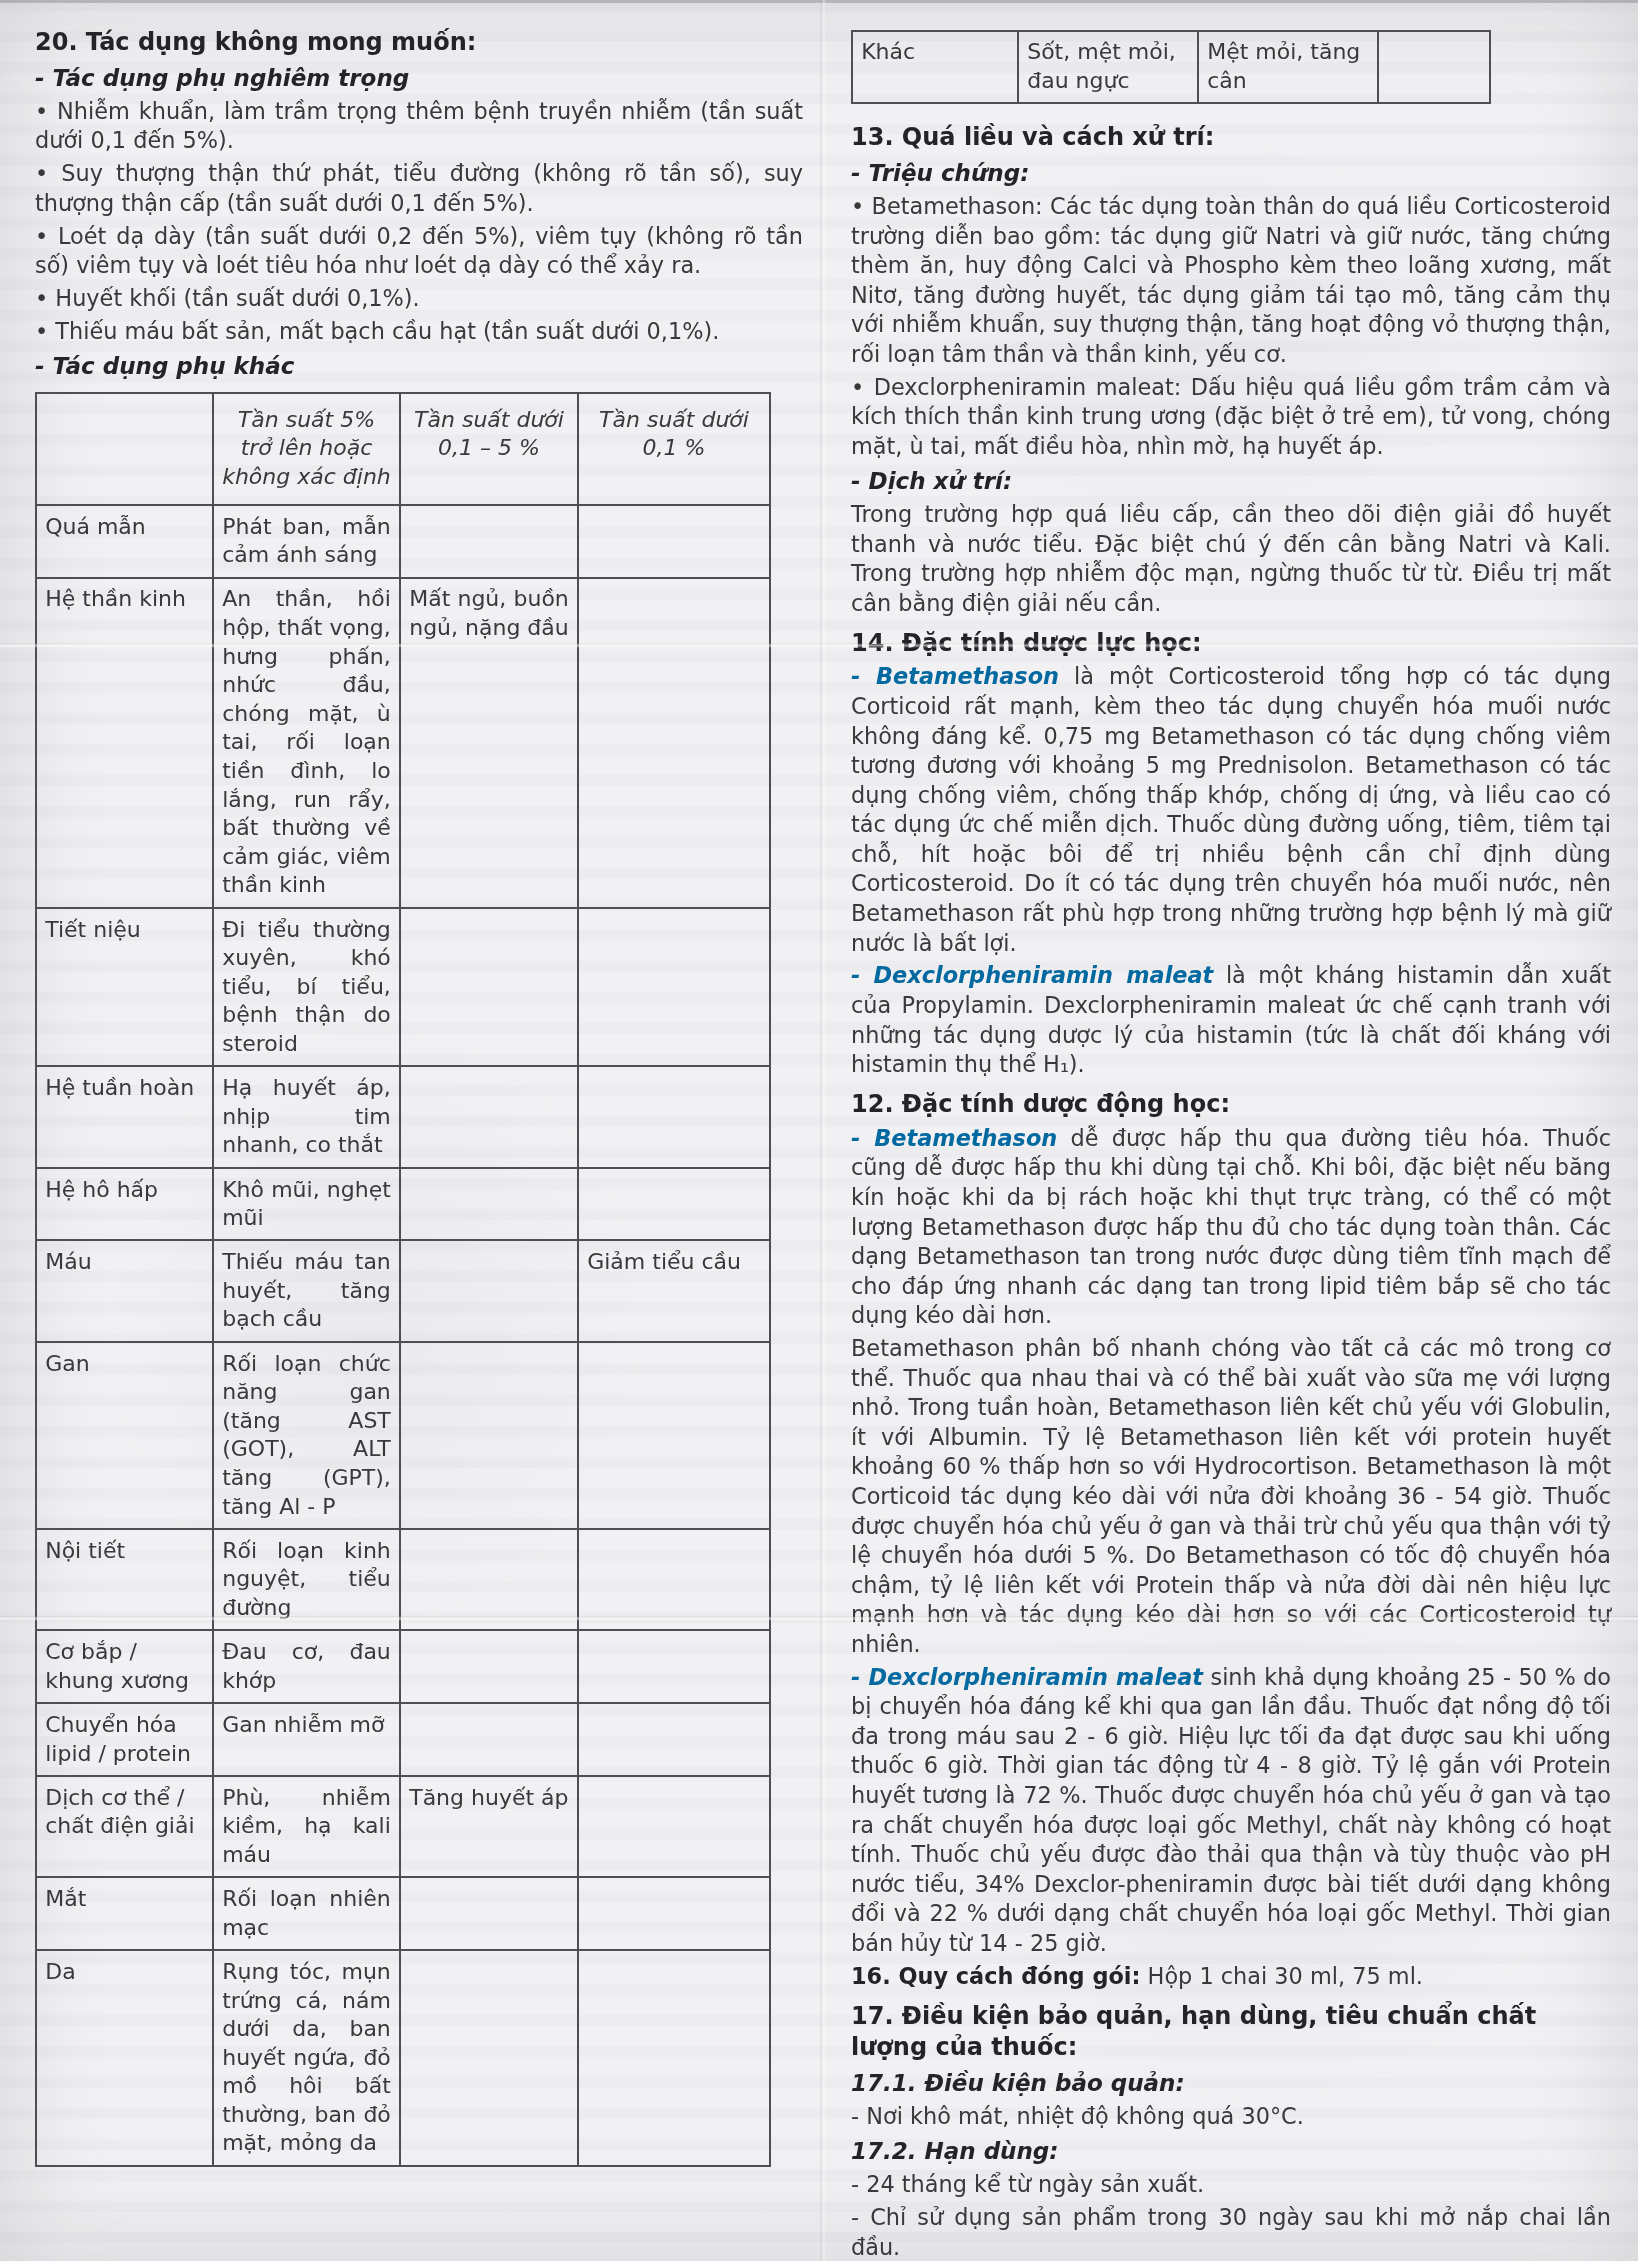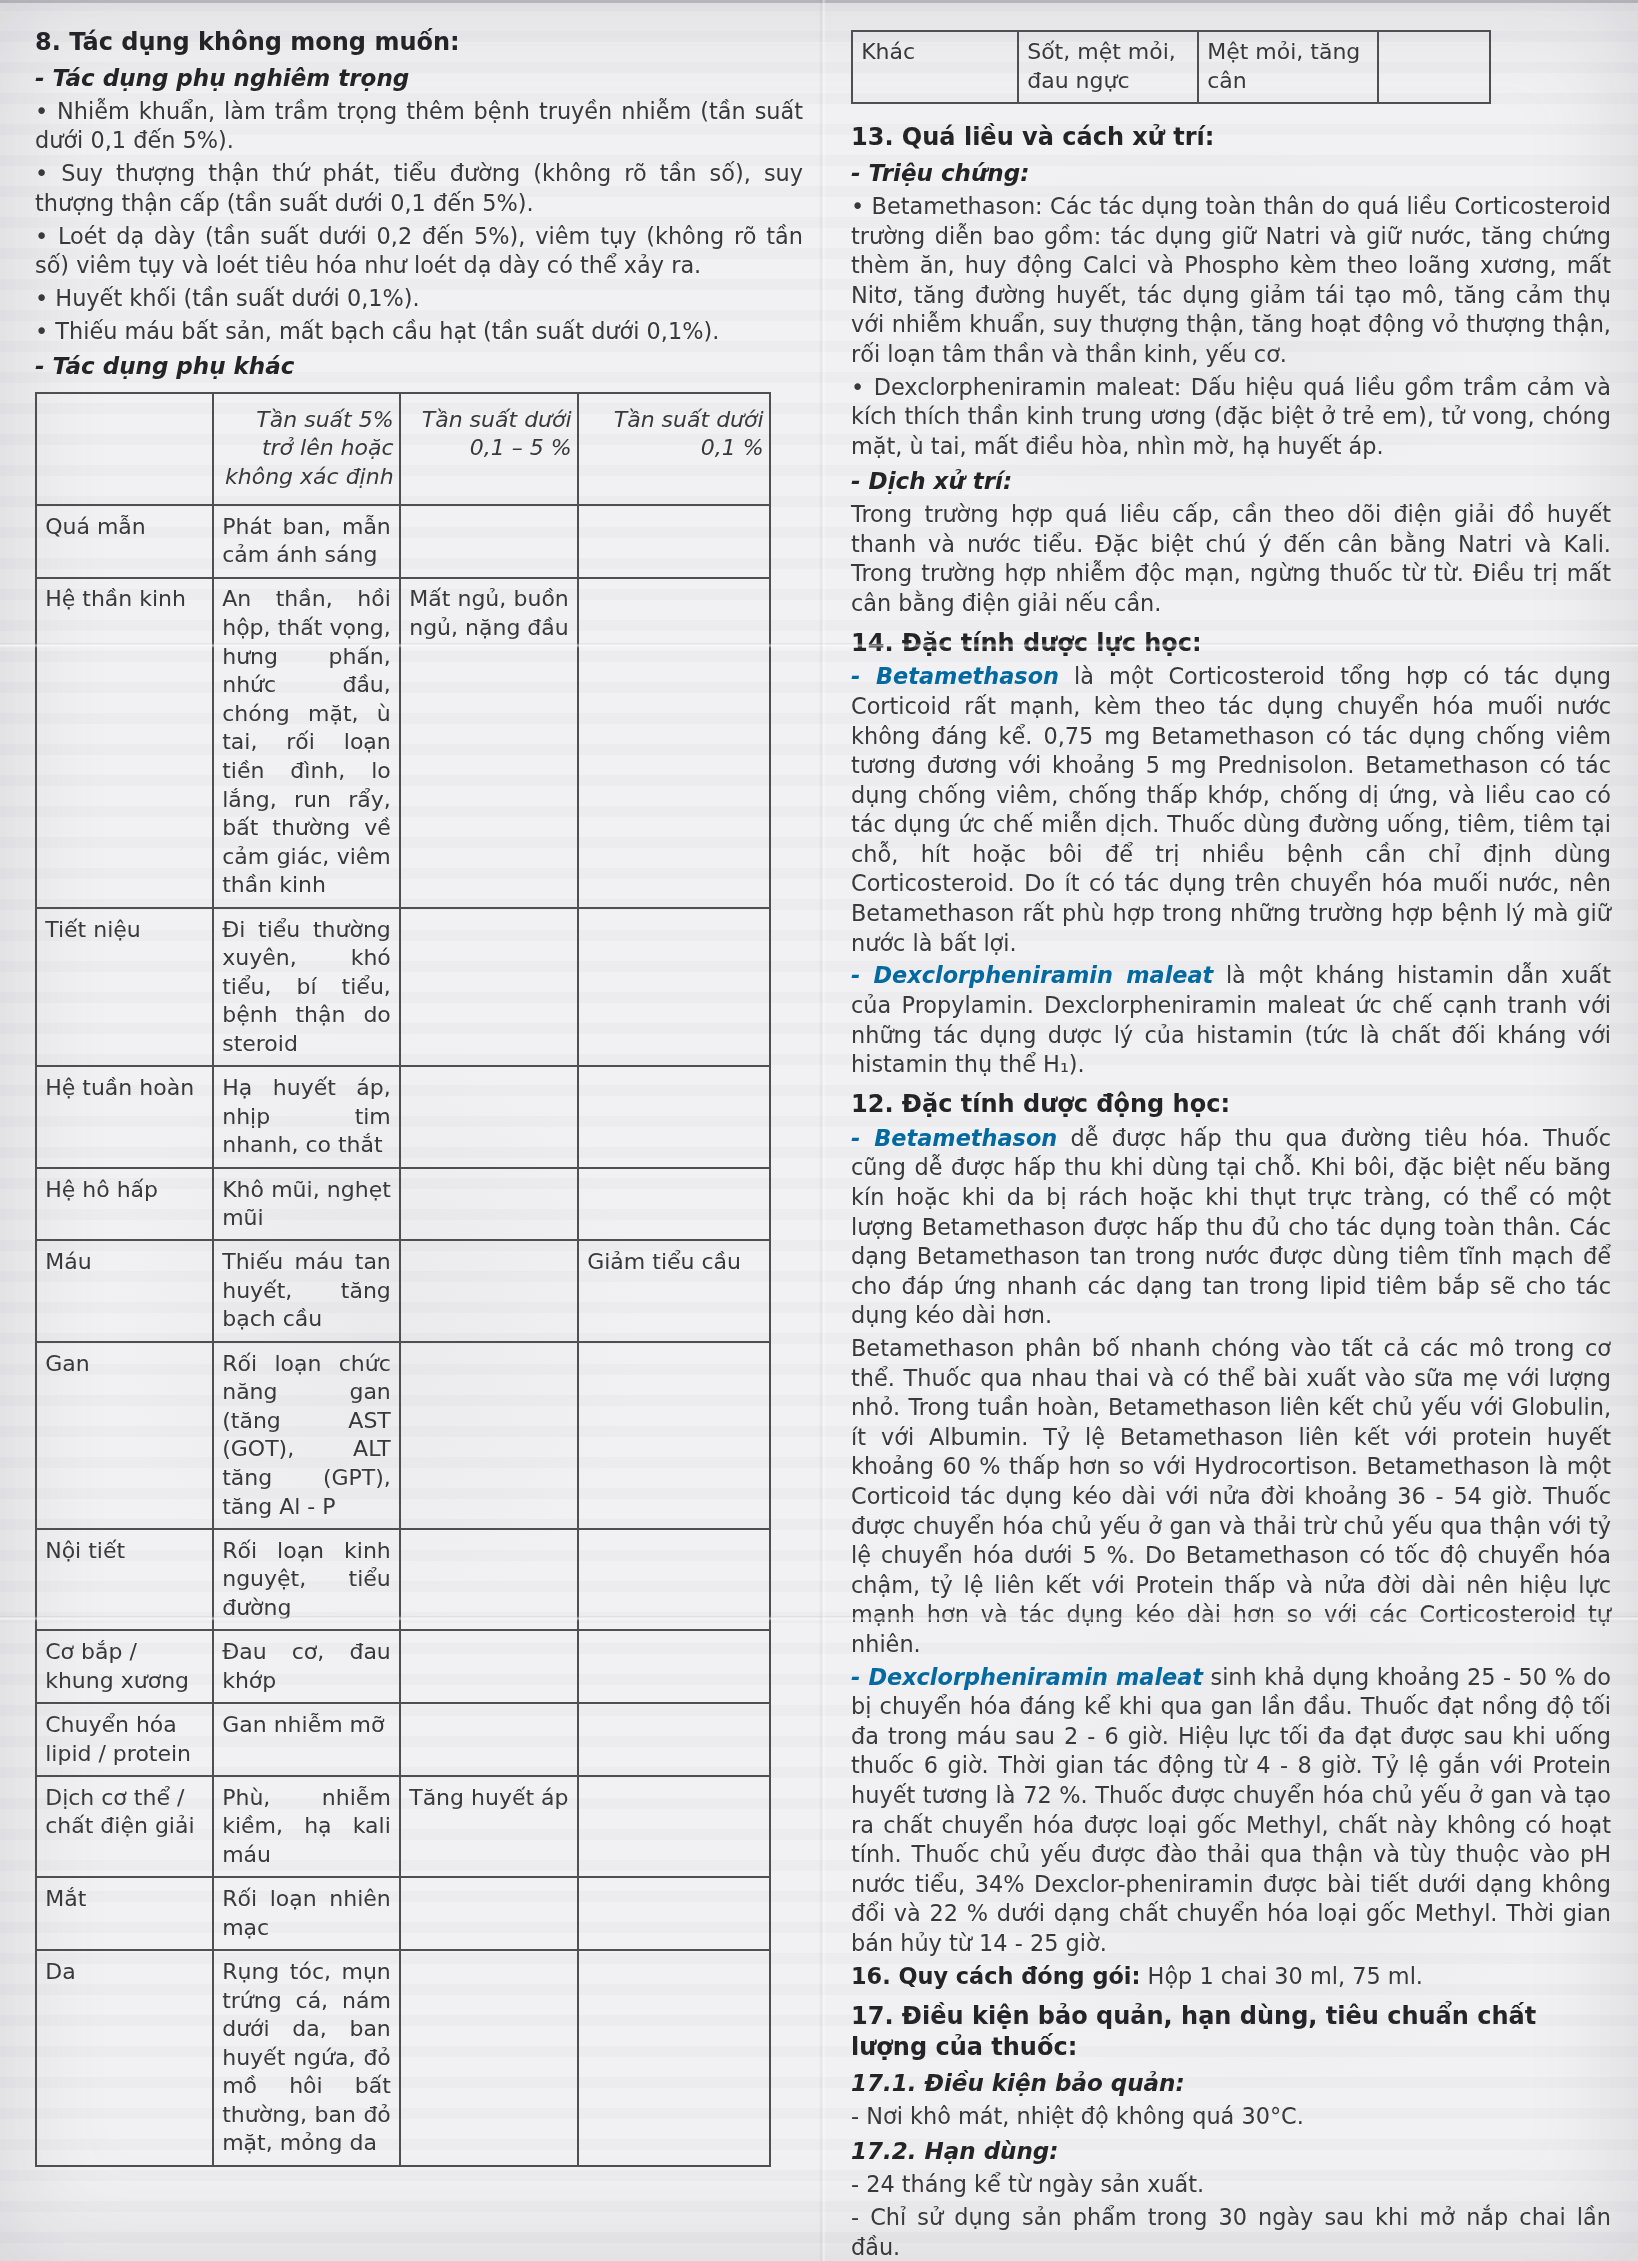--- a/index.html
+++ b/index.html
@@ -39,35 +39,35 @@
   .h1.first{margin-top:0;}
   .subhead{font-size:23px;font-weight:bold;font-style:italic;color:#242327;margin:5.4px 0 2.7px 0;line-height:1.3;}
   p{margin:3.4px 0;font-size:22.4px;line-height:1.32;text-align:justify;}
   .lead-i{}
   .lead-bi{font-weight:bold;font-style:italic;color:#0369a1;}
   .lead-b{font-weight:bold;color:#242327;}
 
   table{border-collapse:collapse;table-layout:fixed;}
   td{border:2px solid #4f4e52;vertical-align:top;padding:6.8px 8.2px;font-size:22px;line-height:1.3;}
   .adr-table{width:734px;margin-top:9.5px;}
-  .adr-table .head td{font-style:italic;text-align:right;padding:12.2px 5.4px;}
+  .adr-table .head td{font-style:italic;text-align:center;padding:12.2px 5.4px;}
   .adr-table td.c2{text-align:justify;}
   .cont-table{width:639px;margin:2.7px 0 17.7px 0;}
 </style>
 </head>
 <body>
 
 <div class="page">
   <div class="topedge"></div>
   <div class="blob b1"></div>
   <div class="blob b2"></div>
   <div class="blob b3"></div>
 
   <div class="col col-left">
-    <div class="h1 first">8. Tác dụng không mong muốn:</div>
+    <div class="h1 first">20. Tác dụng không mong muốn:</div>
     <div class="subhead">- Tác dụng phụ nghiêm trọng</div>
     <p>• Nhiễm khuẩn, làm trầm trọng thêm bệnh truyền nhiễm (tần suất dưới 0,1 đến 5%).</p>
     <p>• Suy thượng thận thứ phát, tiểu đường (không rõ tần số), suy thượng thận cấp (tần suất dưới 0,1 đến 5%).</p>
     <p>• Loét dạ dày (tần suất dưới 0,2 đến 5%), viêm tụy (không rõ tần số) viêm tụy và loét tiêu hóa như loét dạ dày có thể xảy ra.</p>
     <p>• Huyết khối (tần suất dưới 0,1%).</p>
     <p>• Thiếu máu bất sản, mất bạch cầu hạt (tần suất dưới 0,1%).</p>
     <div class="subhead">- Tác dụng phụ khác</div>
 
     <table class="adr-table">
       <colgroup>

